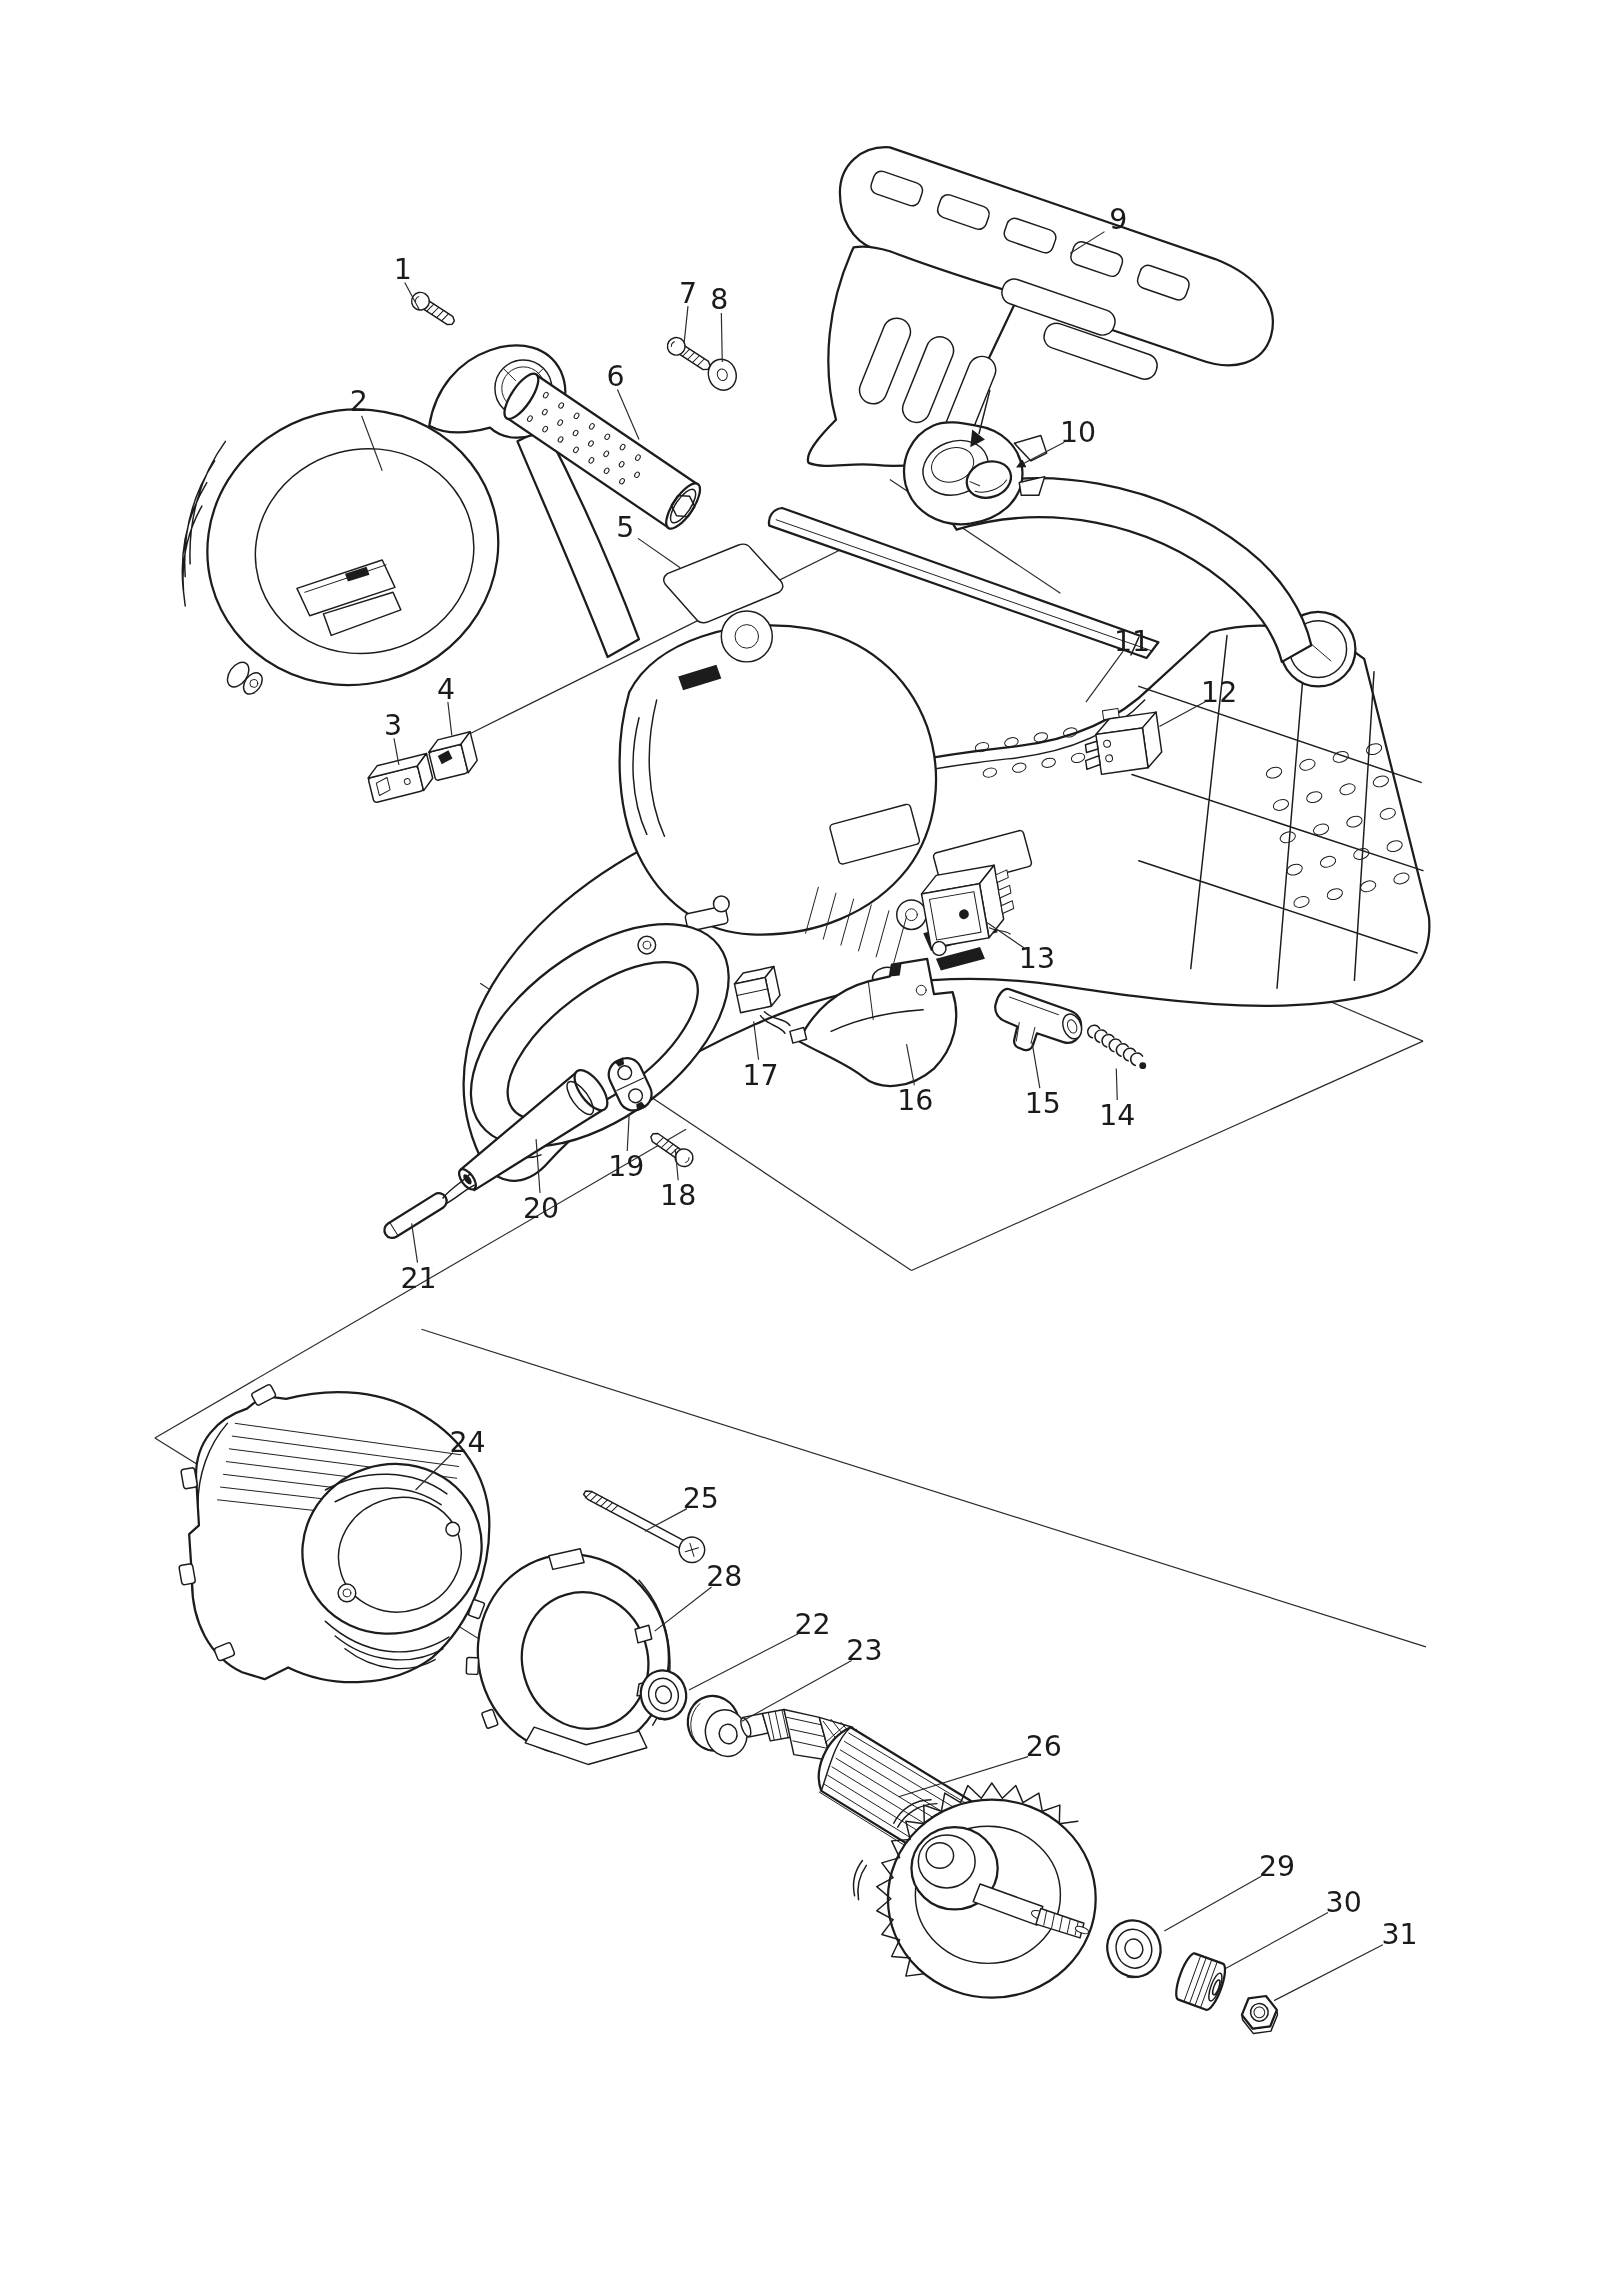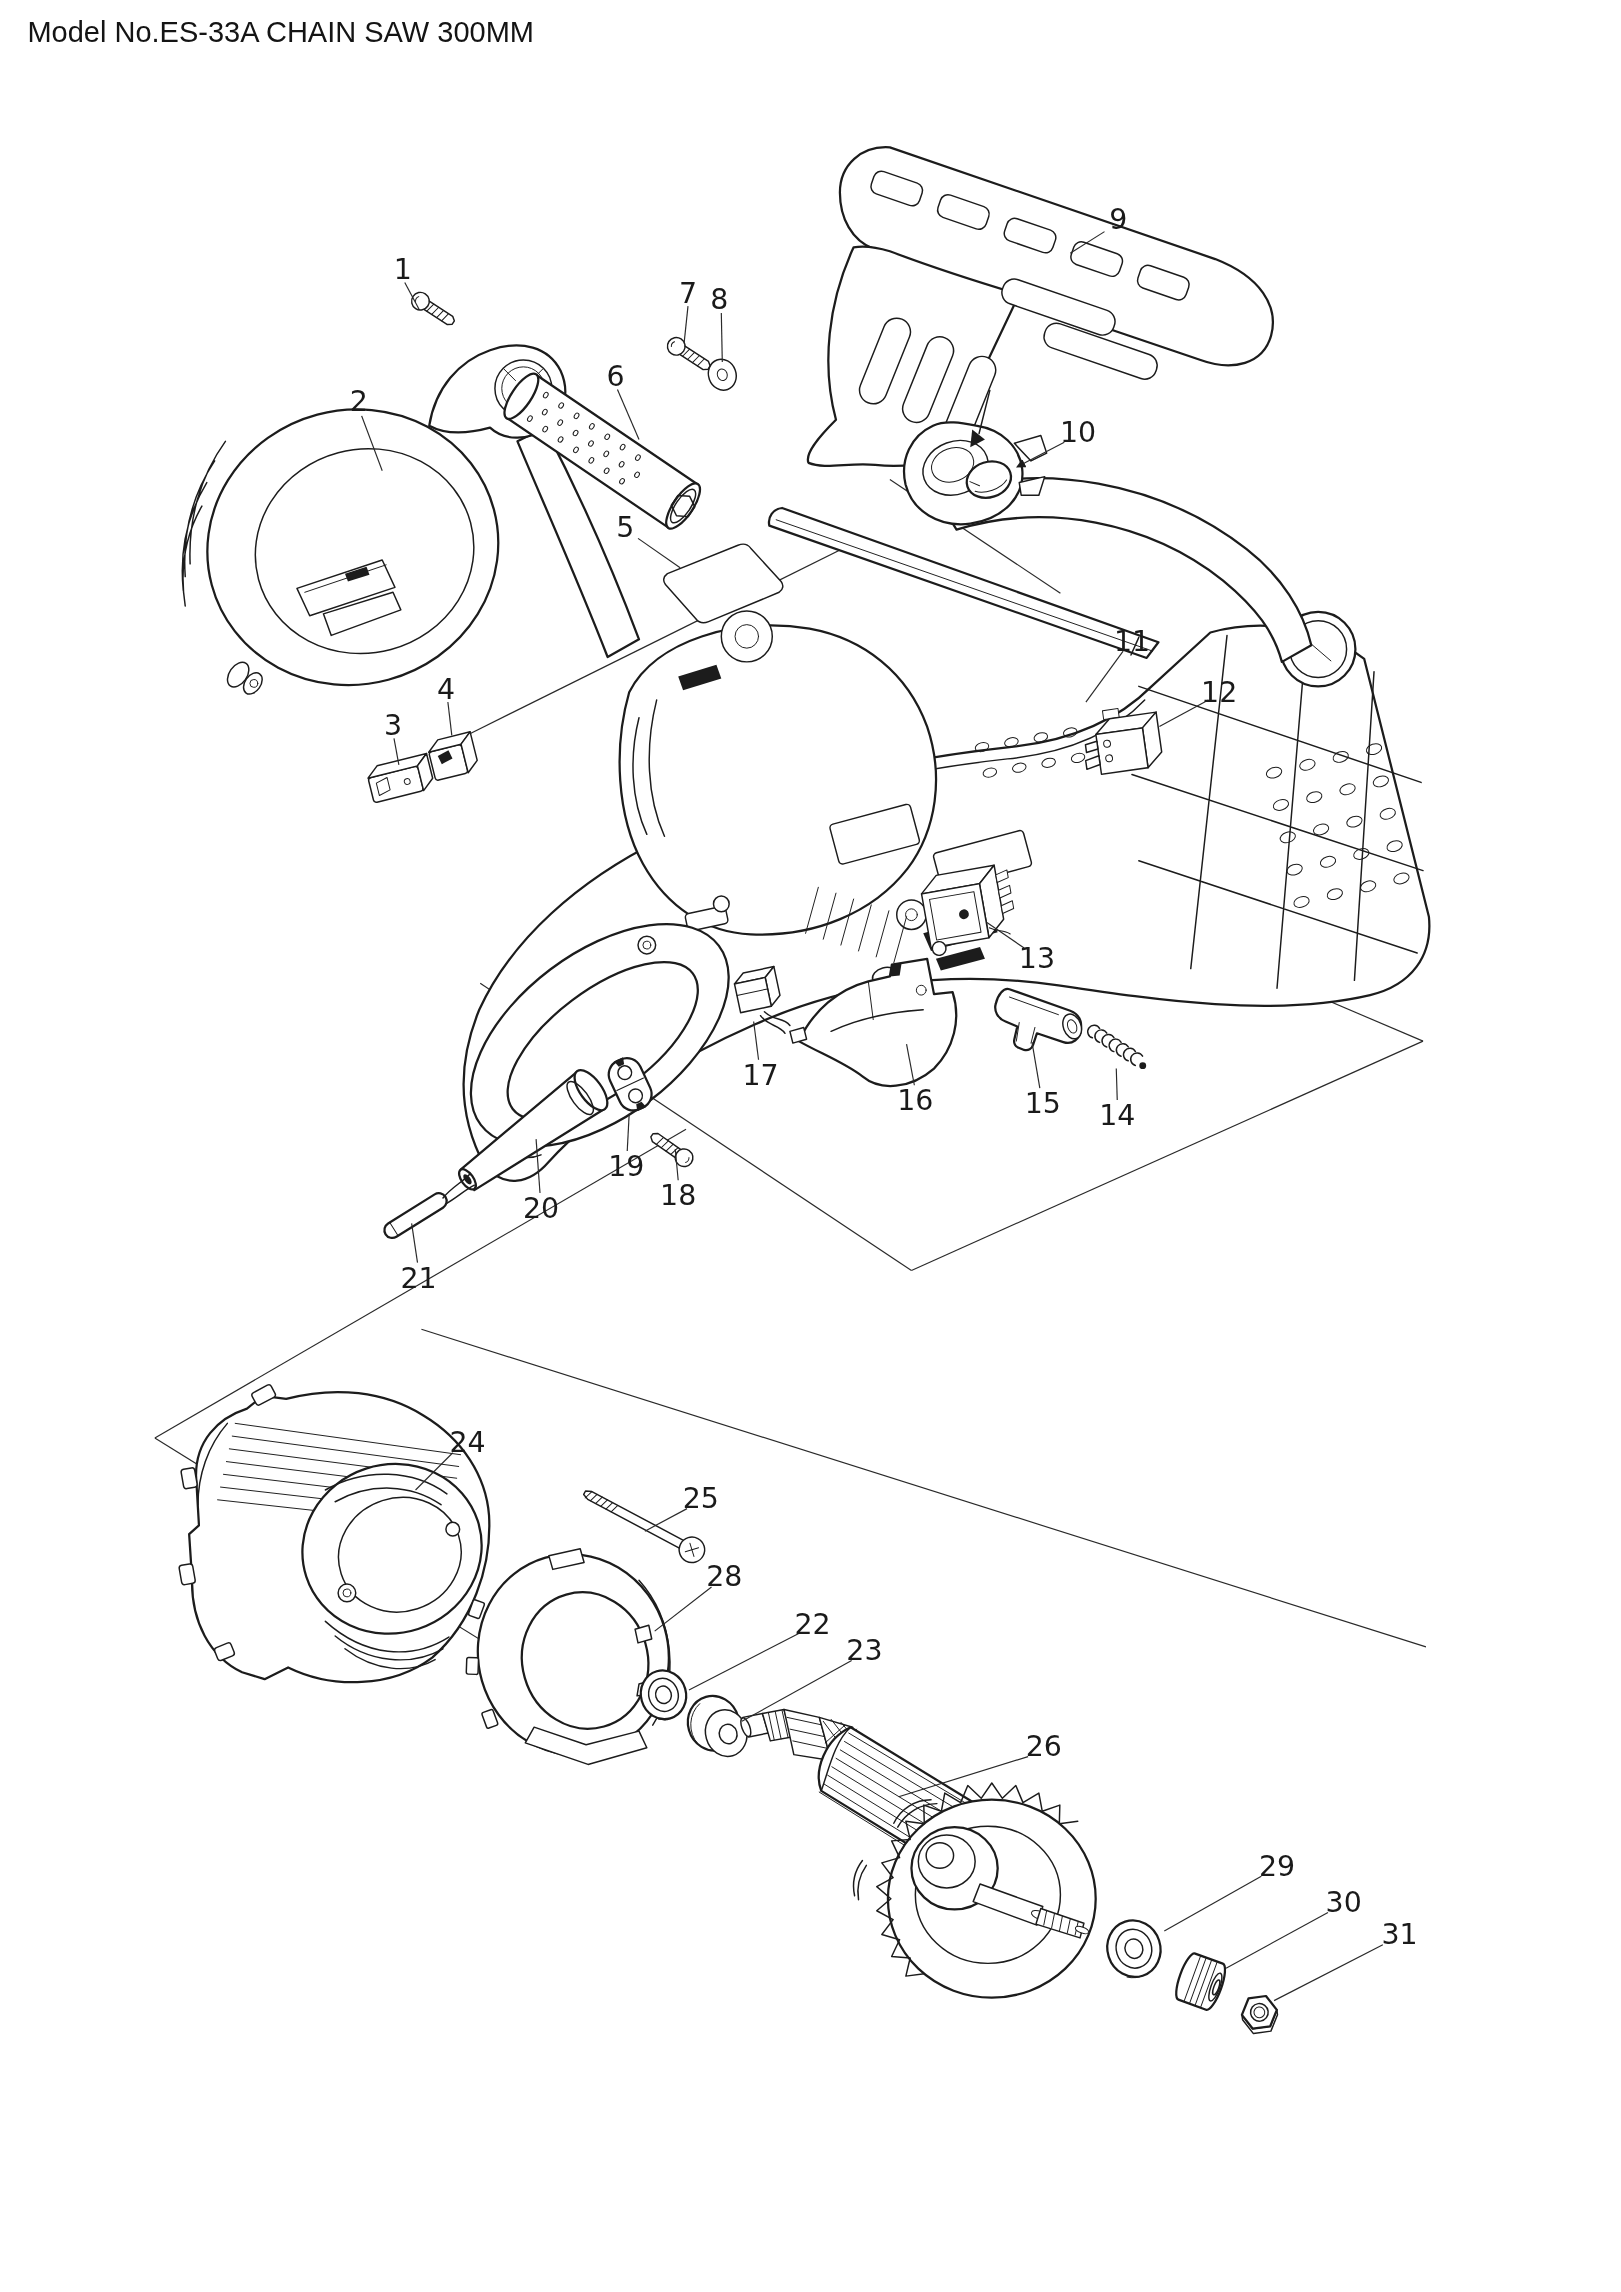--- a/index.html
+++ b/index.html
@@ -20,21 +20,20 @@
   .wh  { fill:#ffffff; }
   .dk  { fill:#1c1c1c; stroke:none; }
   .ph  { stroke:#2a2a2a; stroke-width:1.2; fill:none; }
   .ldr { stroke:#2a2a2a; stroke-width:1.2; fill:none; }
   .plabel { font-family:"DejaVu Sans", sans-serif; font-size:29px; fill:#1a1a1a; text-anchor:middle; }
 </style>
 </head>
 <body>
 
 <div class="page">
-  <h1 class="page-title">Model No.ES-33A CHAIN SAW 300MM</h1>
 
   <svg id="diagram" viewBox="0 0 1654 2339" width="1621" height="2293" xmlns="http://www.w3.org/2000/svg">
 
     <defs>
       <marker id="arrh" viewBox="0 0 10 10" refX="8.5" refY="5" markerWidth="8" markerHeight="8" orient="auto">
         <path d="M0,0 L10,5 L0,10 Z" fill="#1c1c1c"></path>
       </marker>
       <g id="screw-s">
         <path class="wh ln2" d="M 7,-5 L 36,-5 L 40,-2 L 40,2 L 36,5 L 7,5 Z"></path>
         <path class="ln3" d="M 13,-5 L 11,5 M 19,-5 L 17,5 M 25,-5 L 23,5 M 31,-5 L 29,5"></path>

